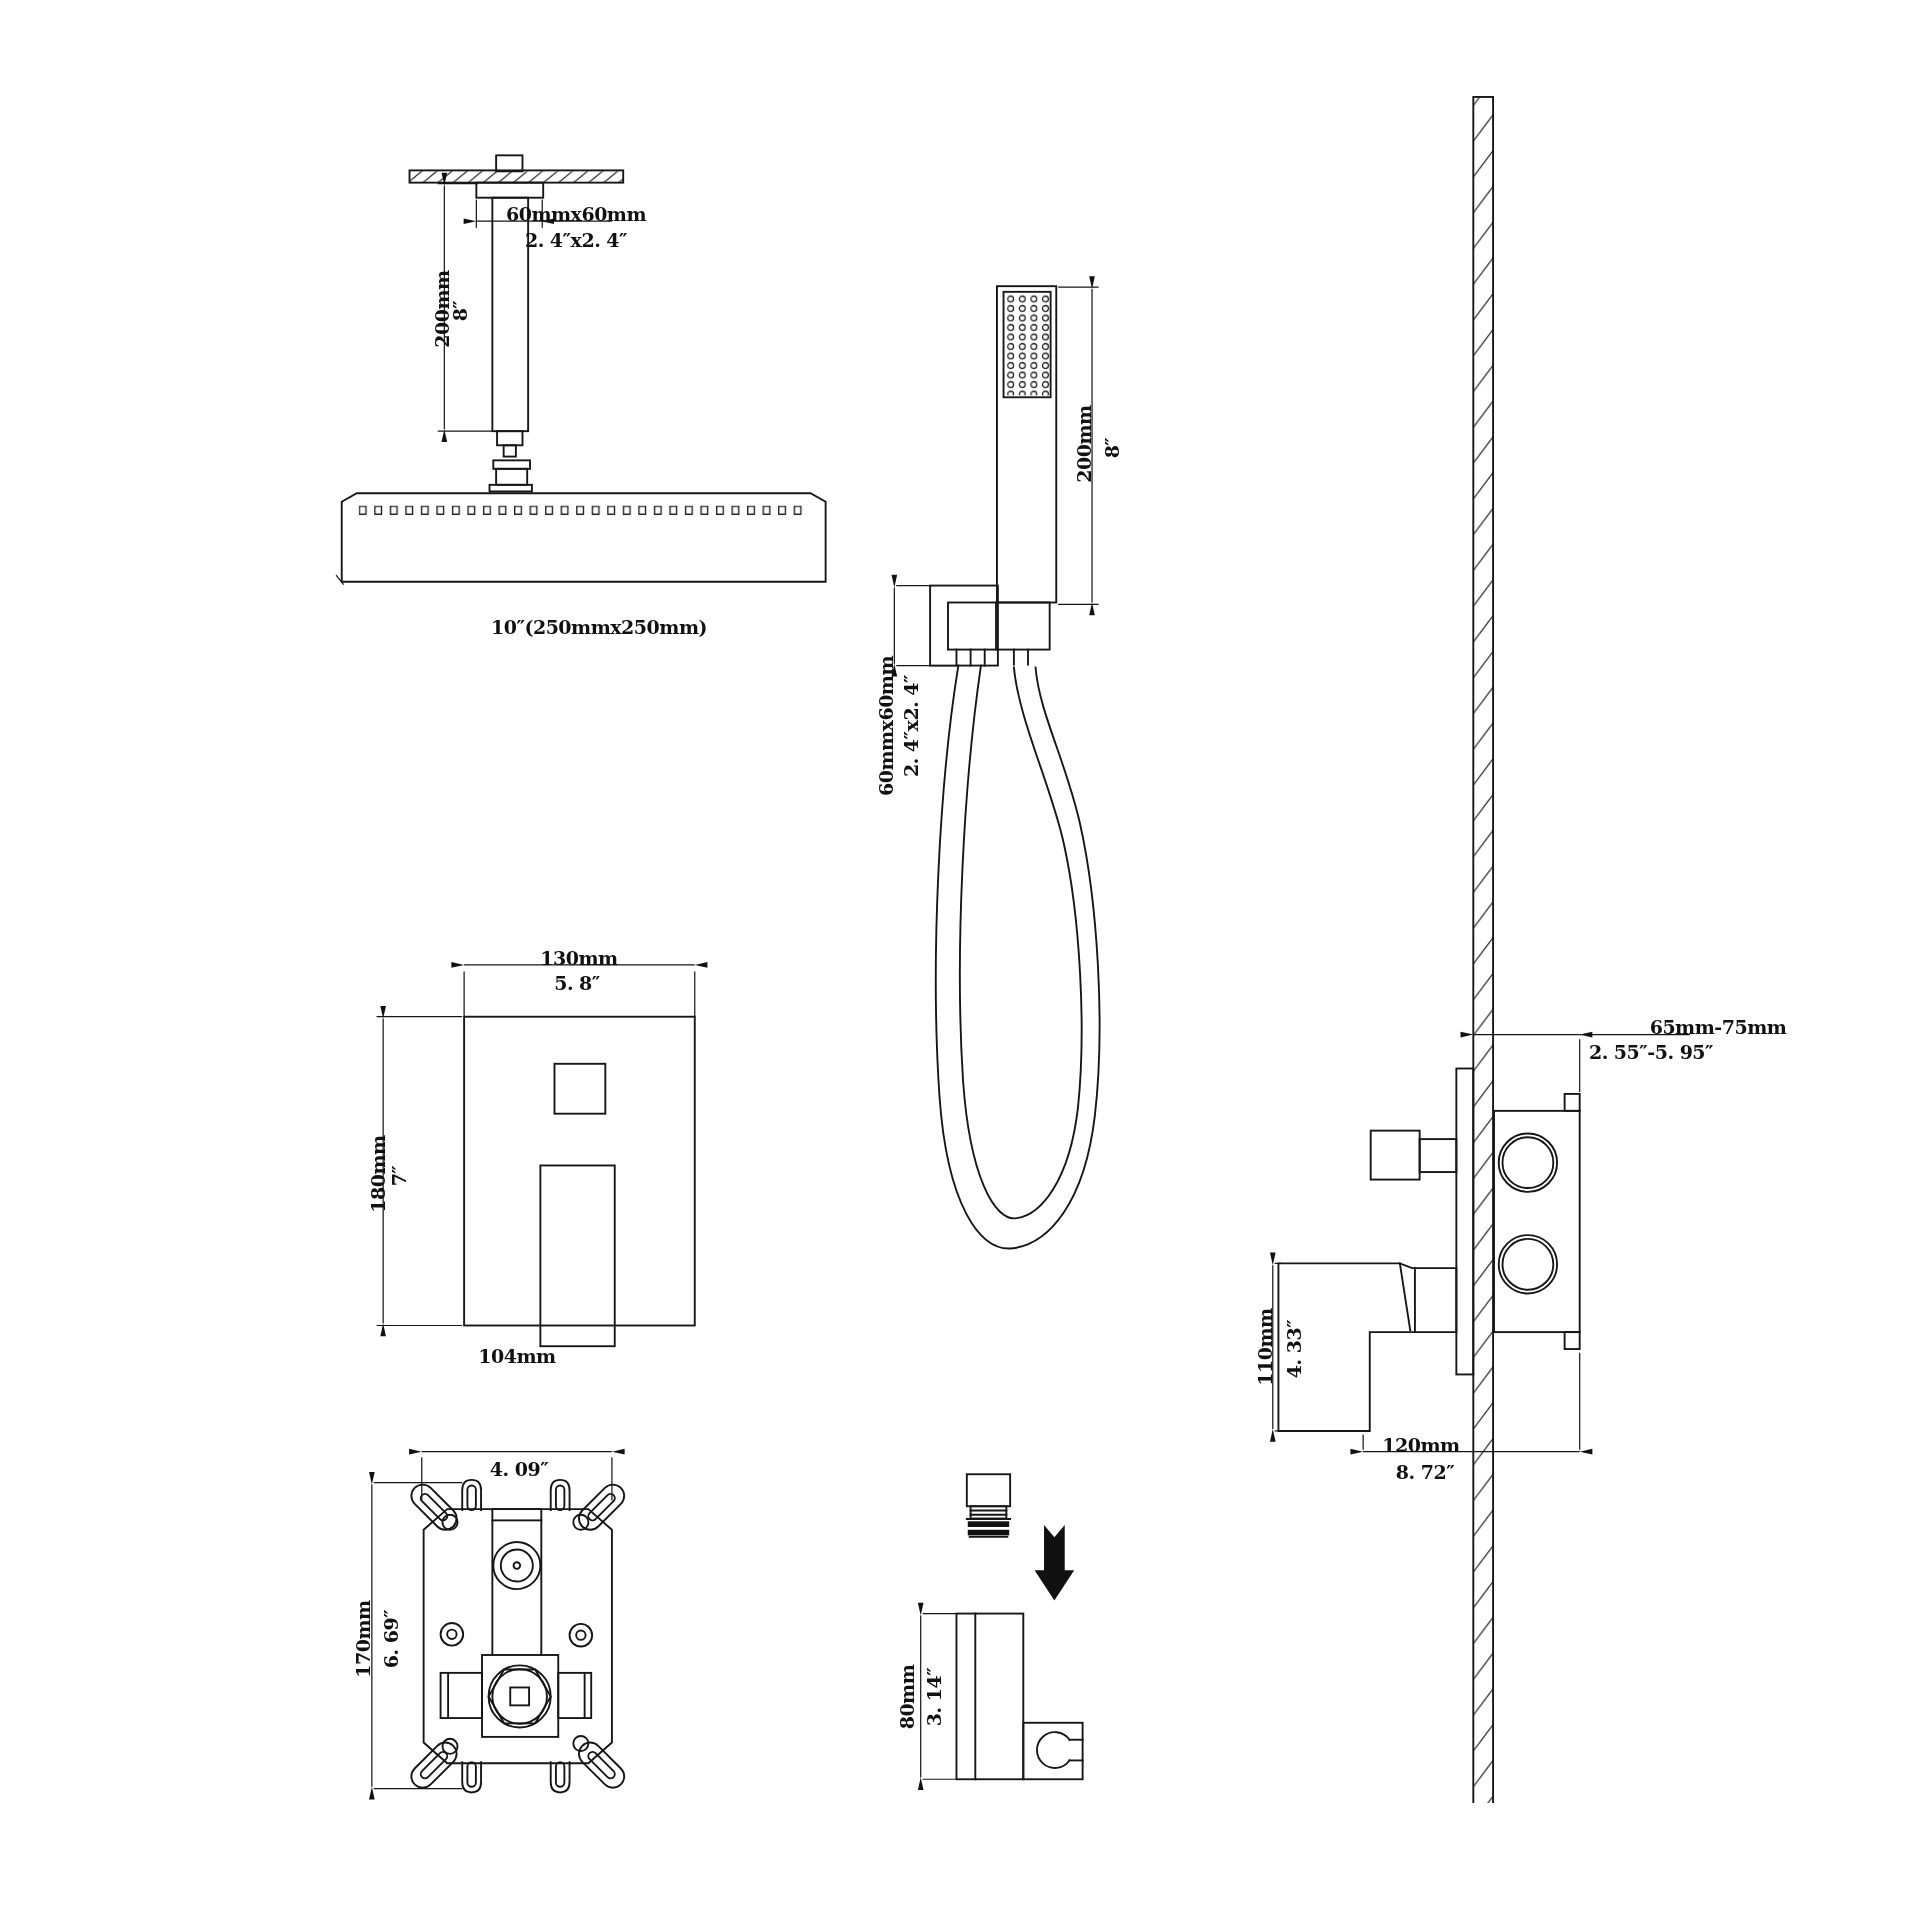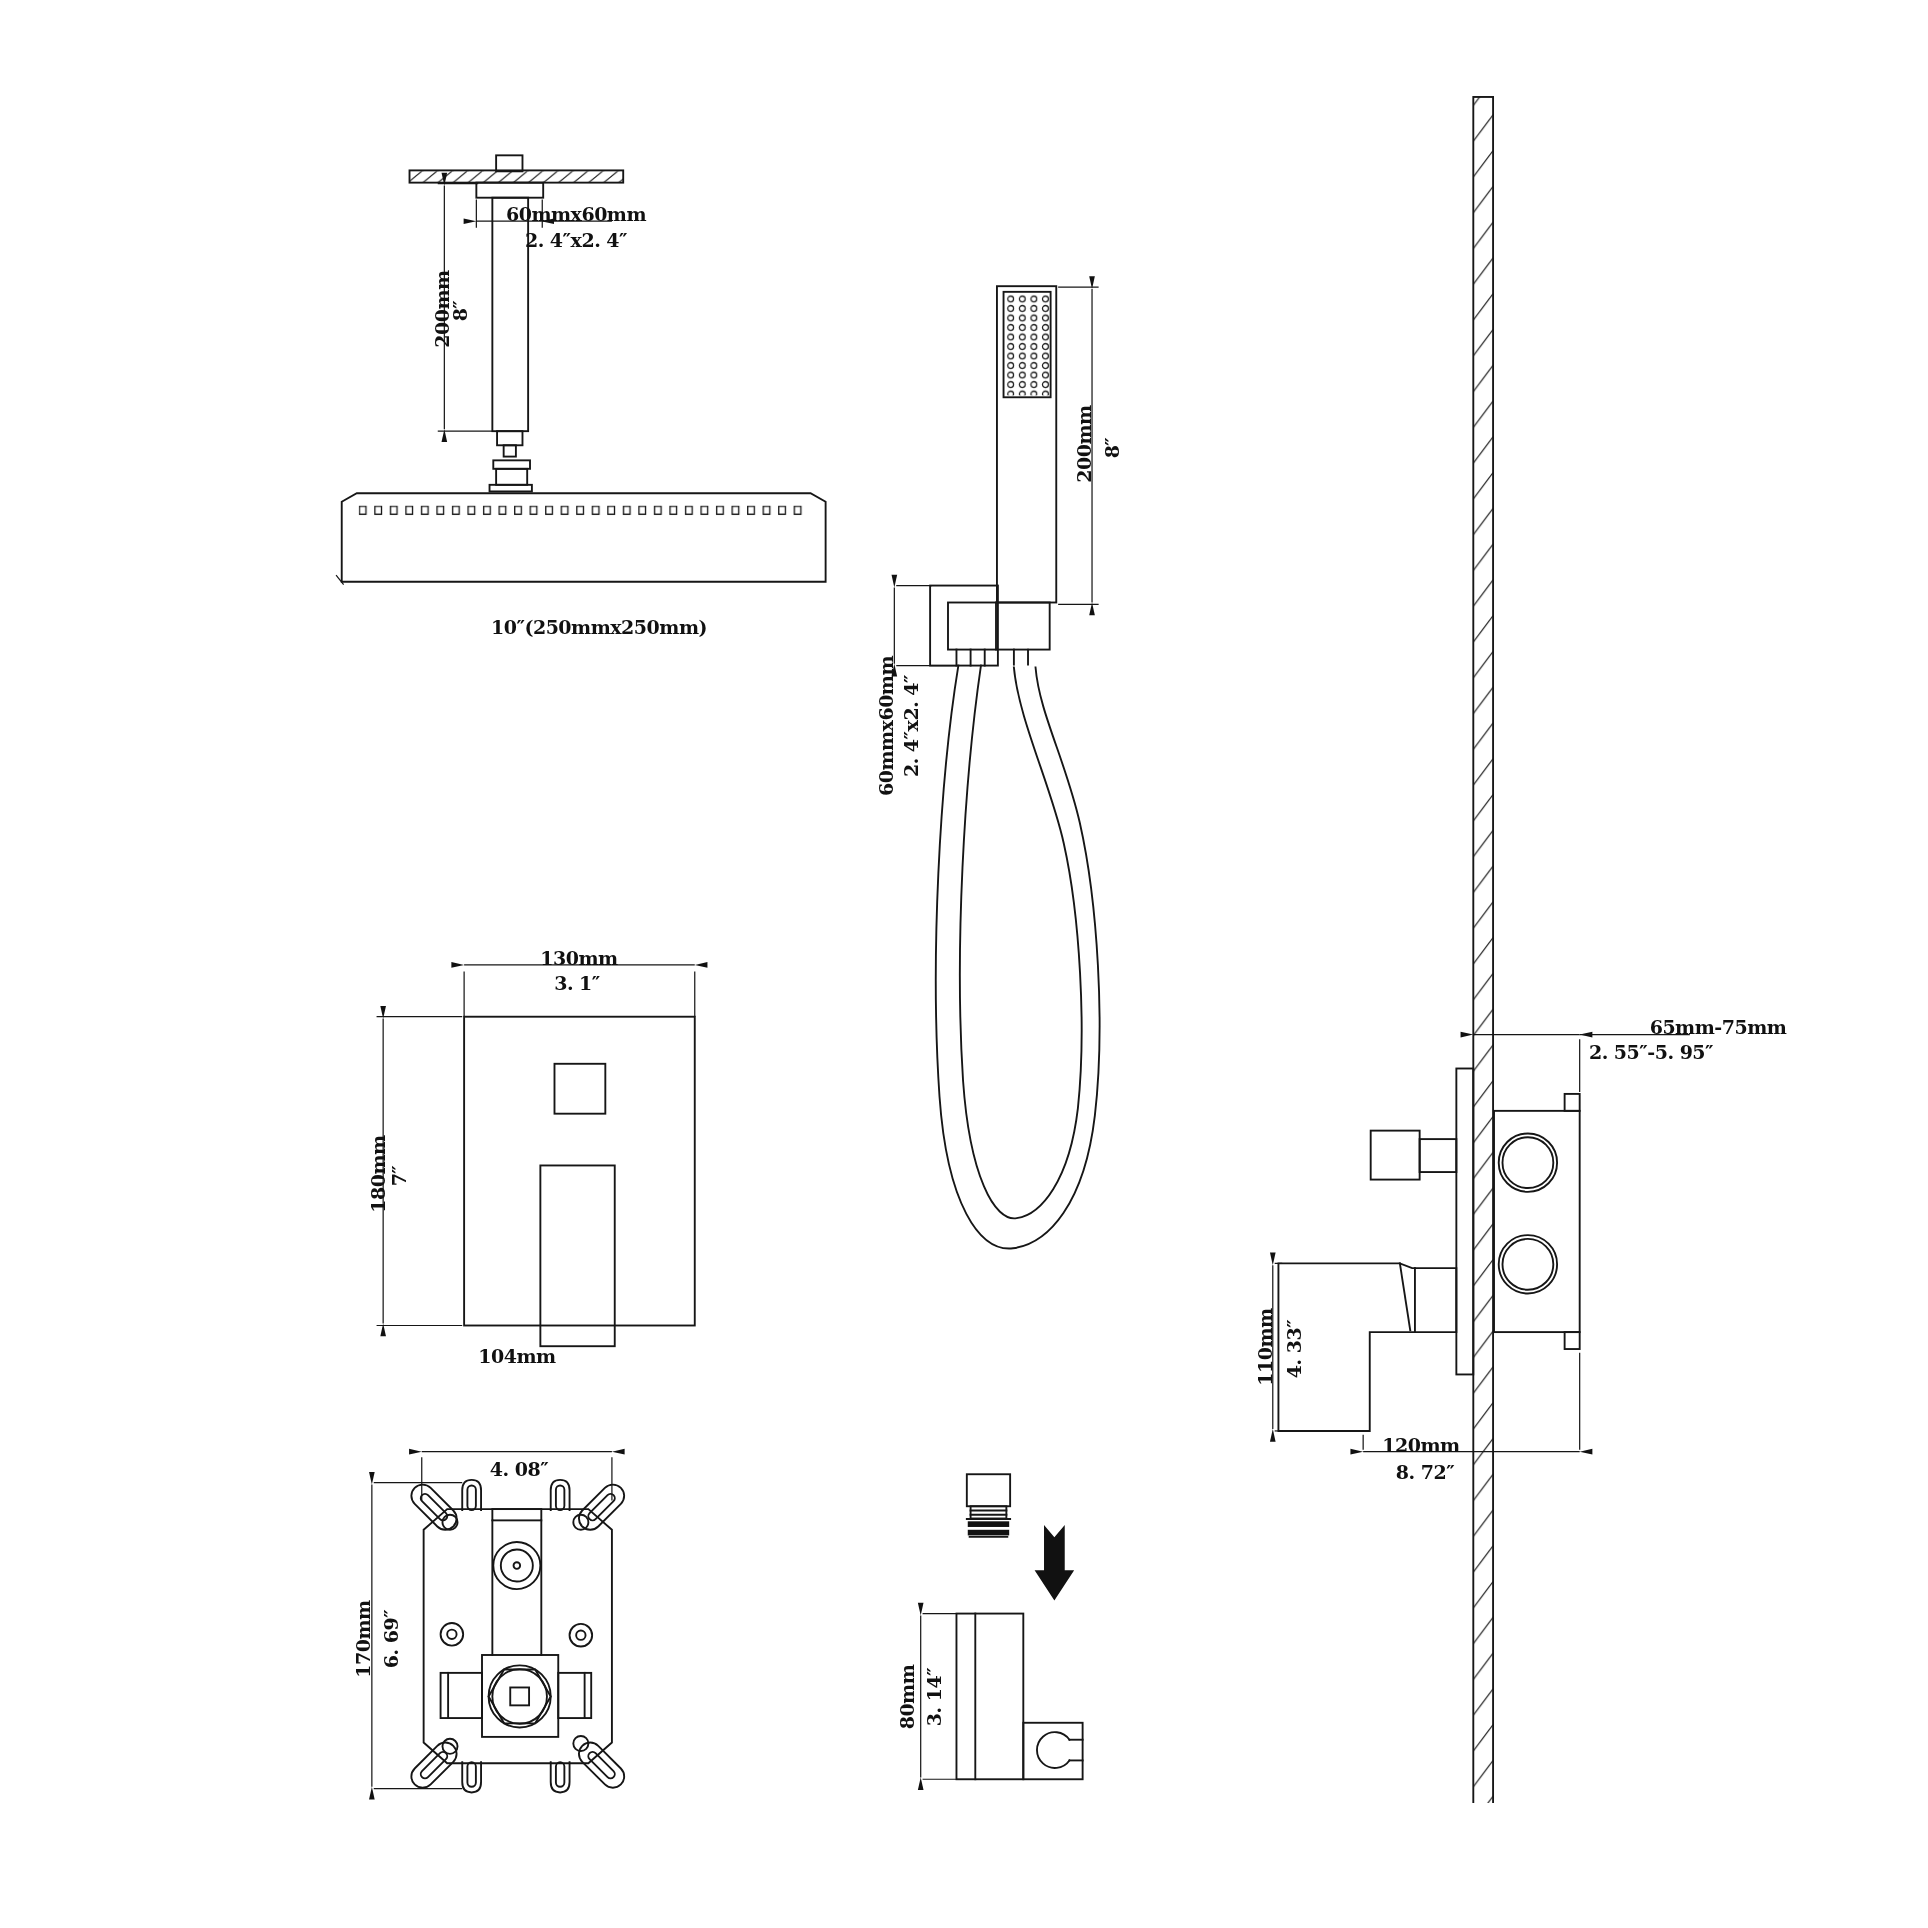--- a/index.html
+++ b/index.html
@@ -249,26 +249,26 @@
 <div class="dim-label rot" style="left:442px;top:309px">200mm</div>
 <div class="dim-label rot" style="left:460px;top:311px">8″</div>
 <div class="dim-label" style="left:599px;top:627px">10″(250mmx250mm)</div>
 
 <div class="dim-label rot" style="left:1084px;top:444px">200mm</div>
 <div class="dim-label rot" style="left:1112px;top:448px">8″</div>
 <div class="dim-label rot" style="left:886px;top:726px">60mmx60mm</div>
 <div class="dim-label rot" style="left:911px;top:726px">2. 4″x2. 4″</div>
 
 <div class="dim-label" style="left:579px;top:958px">130mm</div>
-<div class="dim-label" style="left:577px;top:983px">3. 1″</div>
+<div class="dim-label" style="left:577px;top:983px">5. 8″</div>
 <div class="dim-label rot" style="left:378px;top:1174px">180mm</div>
 <div class="dim-label rot" style="left:399px;top:1176px">7″</div>
 
 <div class="dim-label" style="left:517px;top:1356px">104mm</div>
-<div class="dim-label" style="left:519px;top:1469px">4. 08″</div>
+<div class="dim-label" style="left:519px;top:1469px">4. 09″</div>
 <div class="dim-label rot" style="left:363px;top:1639px">170mm</div>
 <div class="dim-label rot" style="left:391px;top:1639px">6. 69″</div>
 
 <div class="dim-label" style="left:1718px;top:1027px">65mm-75mm</div>
 <div class="dim-label" style="left:1651px;top:1052px">2. 55″-5. 95″</div>
 <div class="dim-label rot" style="left:1265px;top:1347px">110mm</div>
 <div class="dim-label rot" style="left:1294px;top:1349px">4. 33″</div>
 <div class="dim-label" style="left:1421px;top:1445px">120mm</div>
 <div class="dim-label" style="left:1425px;top:1472px">8. 72″</div>
 

